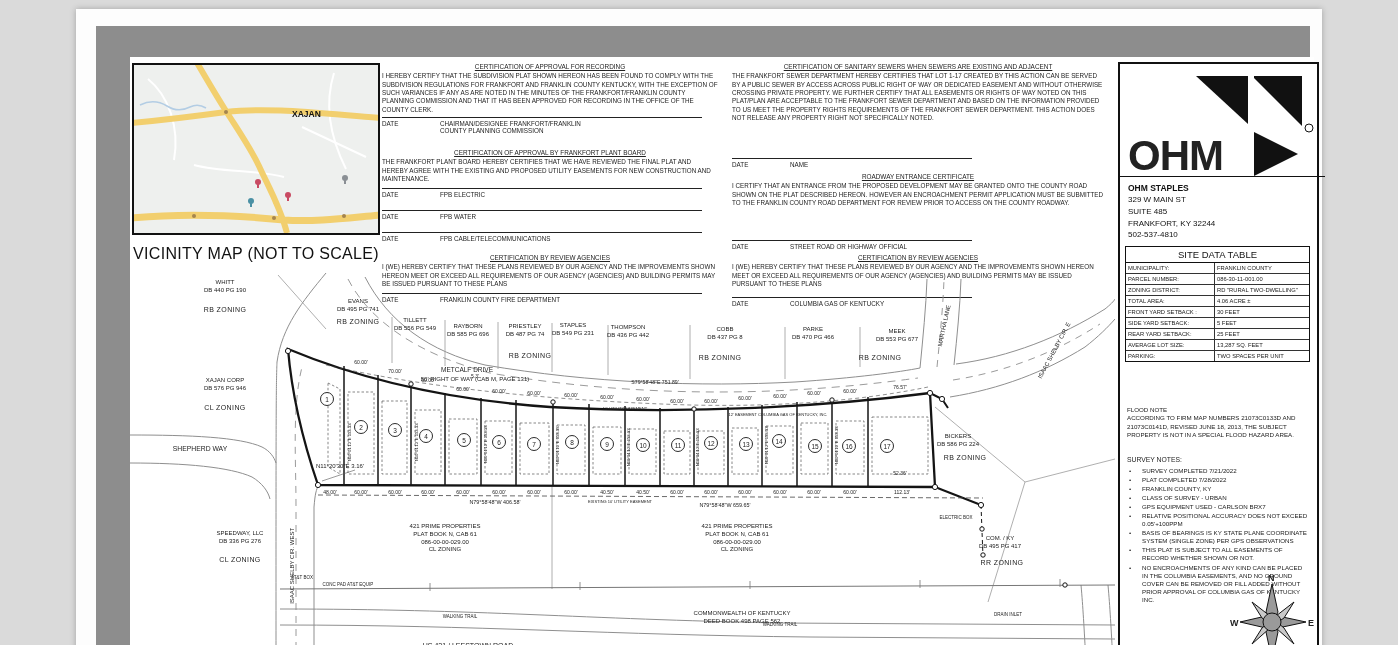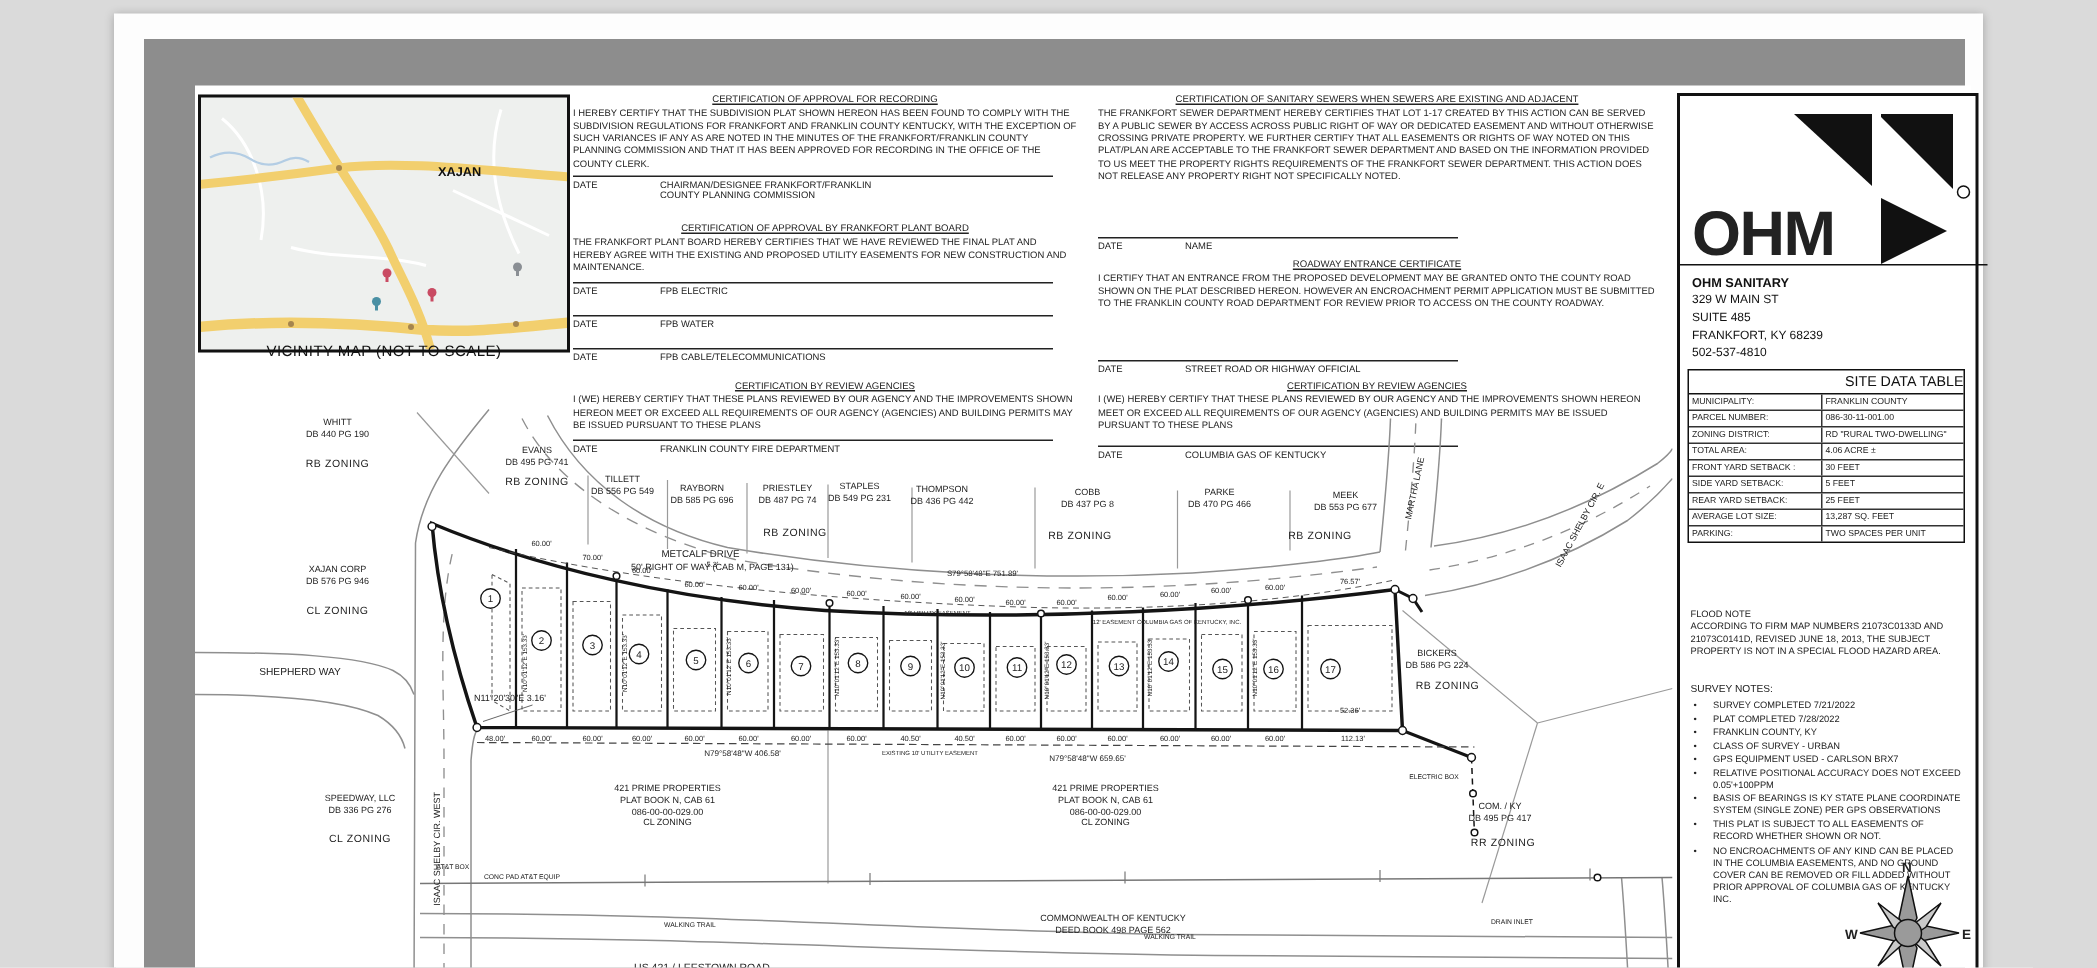--- a/index.html
+++ b/index.html
@@ -6,34 +6,34 @@
     font-family:"Liberation Sans",sans-serif;-webkit-font-smoothing:antialiased;}
   #stage{position:relative;width:1398px;height:645px;}
   .paper{position:absolute;left:76px;top:9px;width:1246px;height:700px;background:#fdfdfd;
     box-shadow:0 0 6px rgba(0,0,0,.25);}
   .scanband{position:absolute;left:20px;top:17px;width:1214px;height:690px;background:#8d8d8d;}
   .draw{position:absolute;left:34px;top:31px;width:1184px;height:676px;background:#fff;}
   .abs{position:absolute;}
   .ctr{text-align:center;}
   
   .vmap{left:2px;top:6px;width:244px;height:168px;border:2px solid #111;background:#eef0ee;overflow:hidden;}
-  .vcap{left:2px;top:172px;width:248px;font-size:10px;color:#111;letter-spacing:.3px;}
+  .vcap{left:2px;top:188px;width:248px;font-size:16px;color:#111;letter-spacing:.3px;}
   .vsite{position:absolute;left:158px;top:44px;font-size:8.5px;font-weight:bold;color:#111;}
   
   .cert{font-size:6.3px;color:#222;line-height:1.32;}
   .cert .t{text-align:center;text-decoration:underline;margin-bottom:1px;font-size:6.4px;}
   .sig{position:absolute;border-top:1px solid #222;padding-top:2px;display:flex;font-size:6.3px;color:#222;}
   .sig .d{width:58px;}
   
   .tb{left:988px;top:5px;width:197px;height:640px;border:2px solid #111;background:#fff;}
   .firm{position:absolute;left:0;top:112px;width:100%;border-top:1.5px solid #111;padding:5px 0 0 8px;line-height:1.45;}
   .firm .n{font-weight:bold;font-size:8.5px;}
   .firm div{font-size:8px;color:#111;}
   .sdt{position:absolute;left:5px;top:182px;width:183px;border:1.2px solid #111;}
-  .sdt .tt{font-size:9.5px;text-align:right;border-bottom:1px solid #111;padding:2px 0;color:#111;}
+  .sdt .tt{font-size:9.5px;text-align:center;border-bottom:1px solid #111;padding:2px 0;color:#111;}
   .sdt .r{display:flex;border-bottom:1px solid #333;}
   .sdt .r:last-child{border-bottom:none;}
   .sdt .c1{width:84px;border-right:1px solid #333;padding:2px 2px;font-size:5.8px;color:#222;}
   .sdt .c2{flex:1;padding:2px 2px;font-size:5.8px;color:#222;}
   .fnote{position:absolute;left:7px;top:342px;width:180px;font-size:6.2px;line-height:1.35;color:#222;}
   .snotes{position:absolute;left:7px;top:392px;width:182px;font-size:6.2px;line-height:1.3;color:#222;}
   .snotes .h{font-size:6.8px;margin-bottom:2px;}
   .note{display:flex;margin-bottom:1px;}
   .note .b{width:13px;padding-left:2px;}
   .note .x{flex:1;}
@@ -158,24 +158,24 @@
       <svg class="abs" style="left:0;top:2px;" width="195" height="110" viewBox="0 0 195 110">
         <g fill="#111">
           <polygon points="76,10 128,10 128,58"></polygon>
           <polygon points="134,10 182,10 182,60 134,60 182,60 134,12"></polygon>
           <polygon points="134,66 178,88 134,110"></polygon>
         </g>
         <circle cx="189" cy="62" r="4" fill="none" stroke="#111" stroke-width="1"></circle>
         <text x="8" y="104" font-size="42" font-weight="bold" letter-spacing="-1">OHM</text>
       </svg>
       <div class="firm">
-        <div class="n">OHM SANITARY</div>
+        <div class="n">OHM STAPLES</div>
         <div>329 W MAIN ST</div>
         <div>SUITE 485</div>
-        <div>FRANKFORT, KY 68239</div>
+        <div>FRANKFORT, KY 32244</div>
         <div>502-537-4810</div>
       </div>
       <div class="sdt">
         <div class="tt">SITE DATA TABLE</div>
         <div class="r">
                 <div class="c1">MUNICIPALITY:</div>
                 <div class="c2">FRANKLIN COUNTY</div>
               </div>
         <div class="r">
                 <div class="c1">PARCEL NUMBER:</div>

